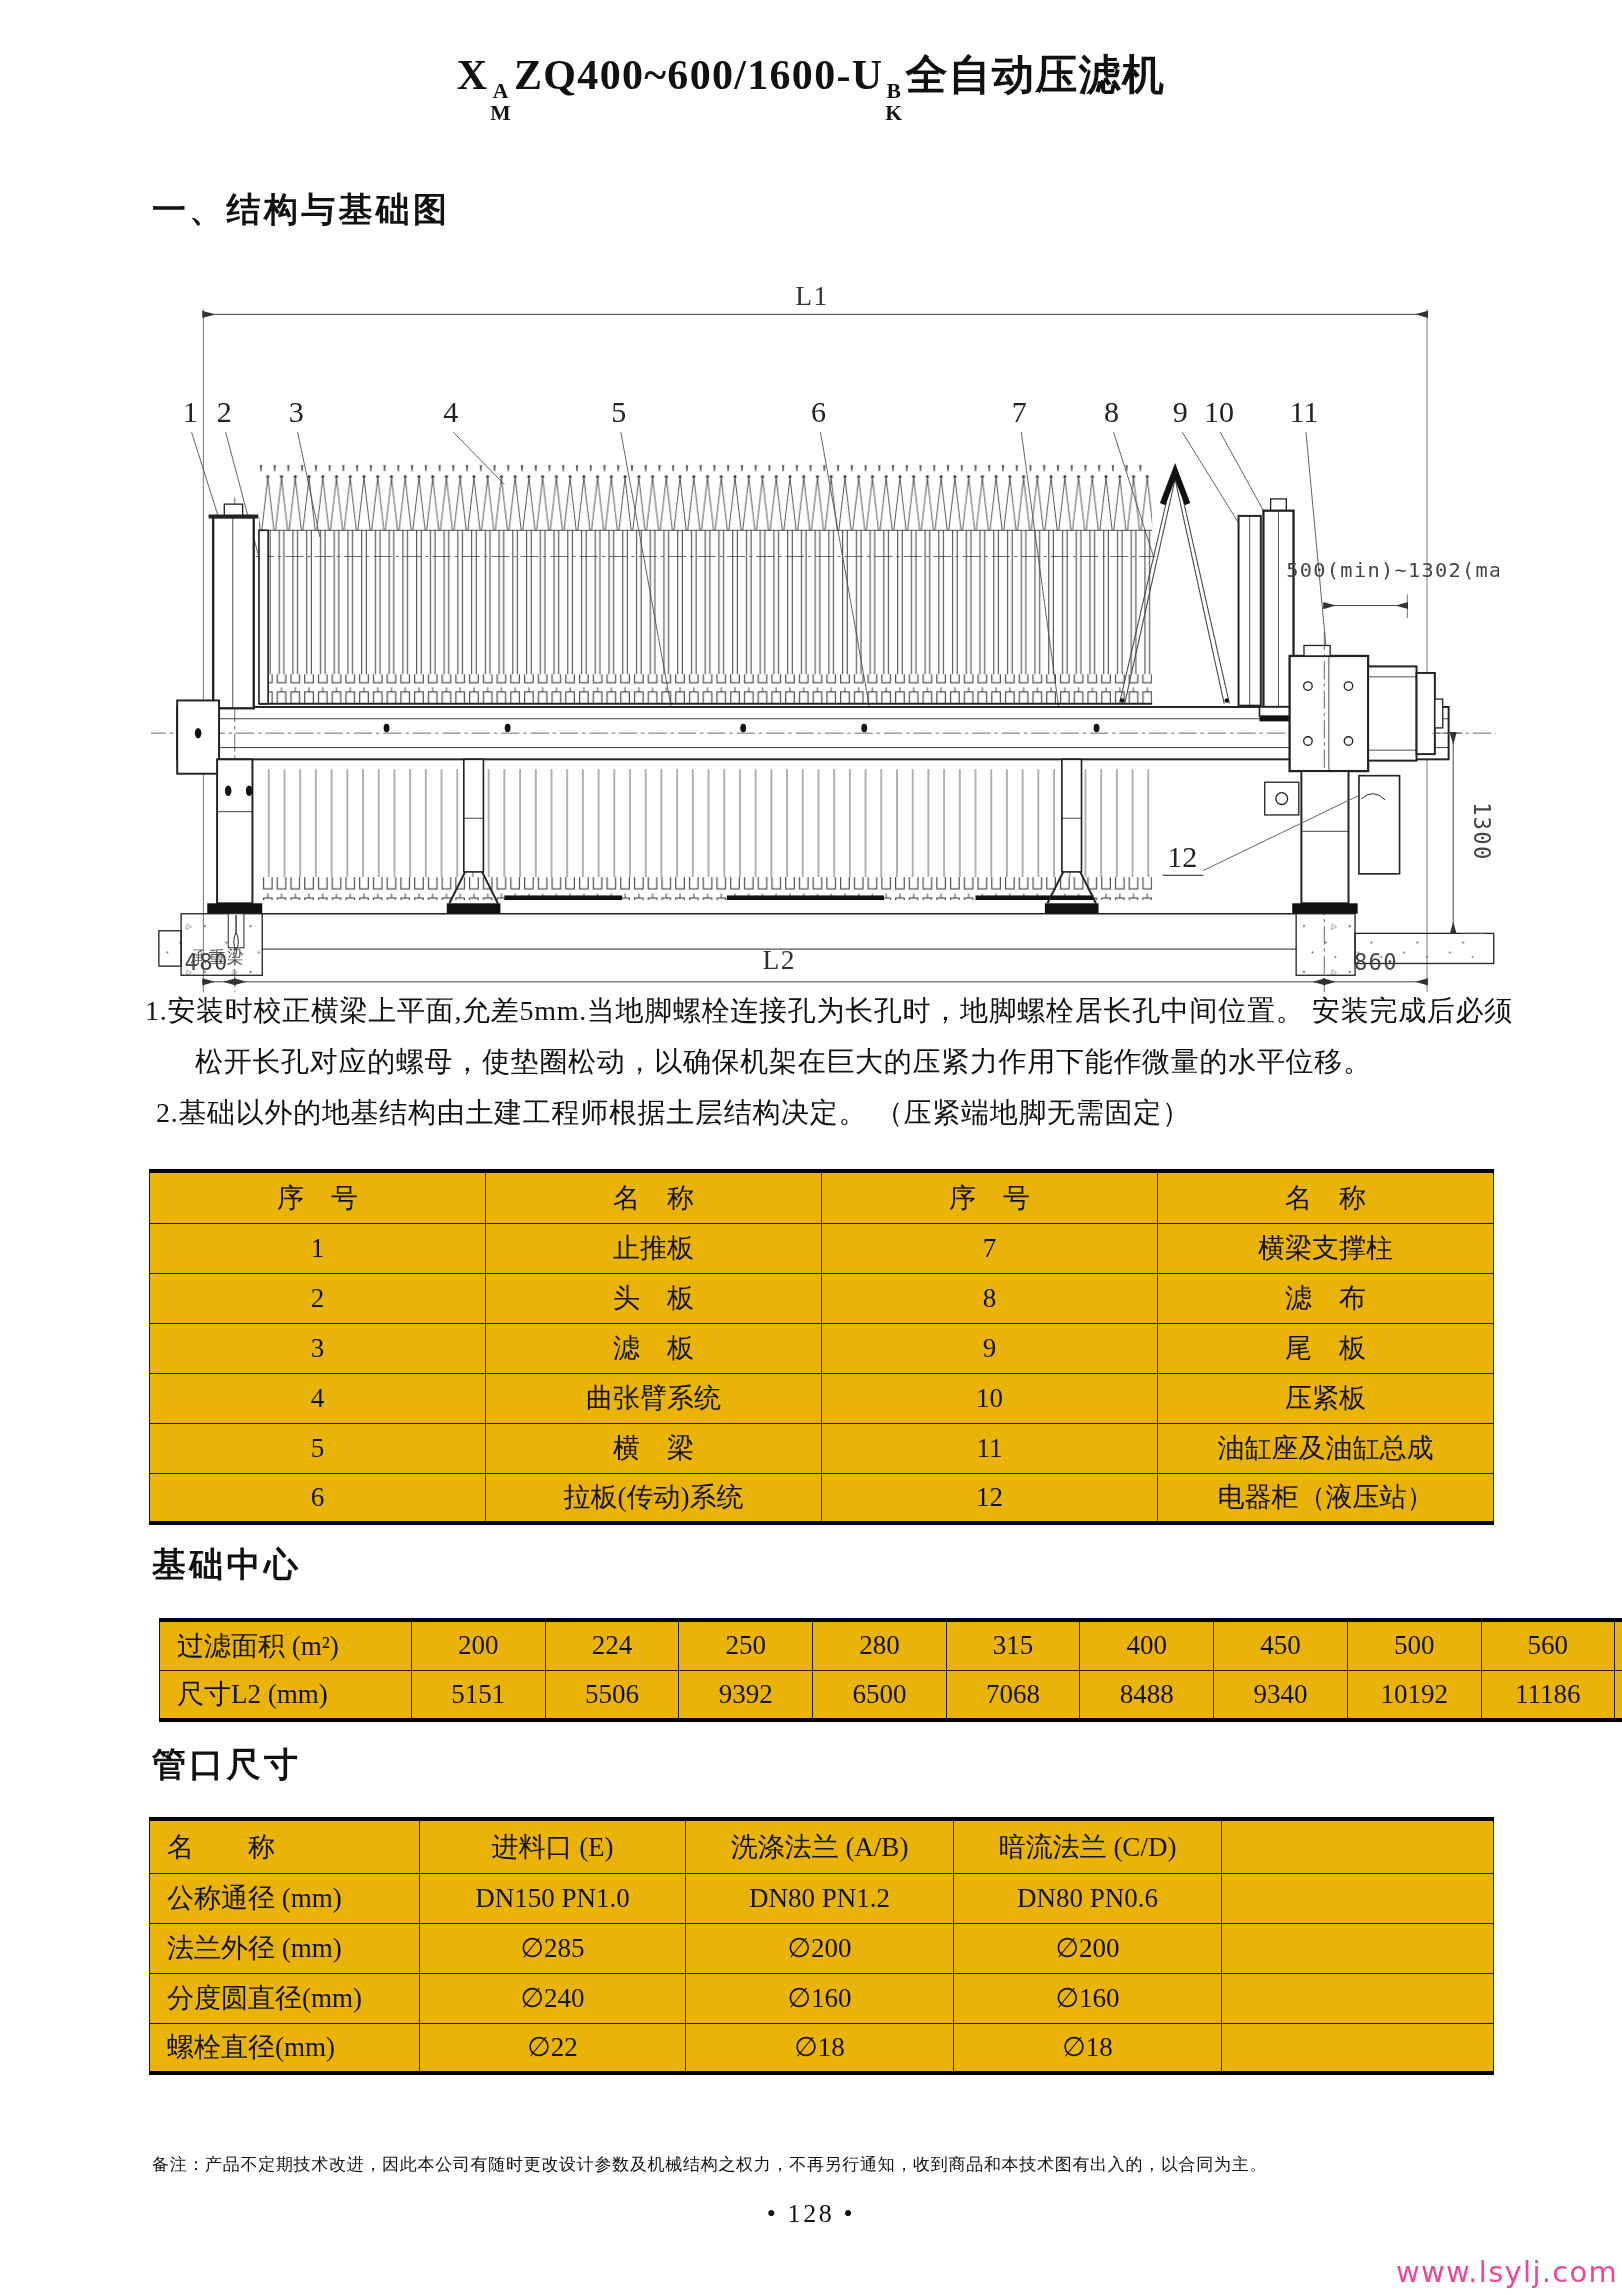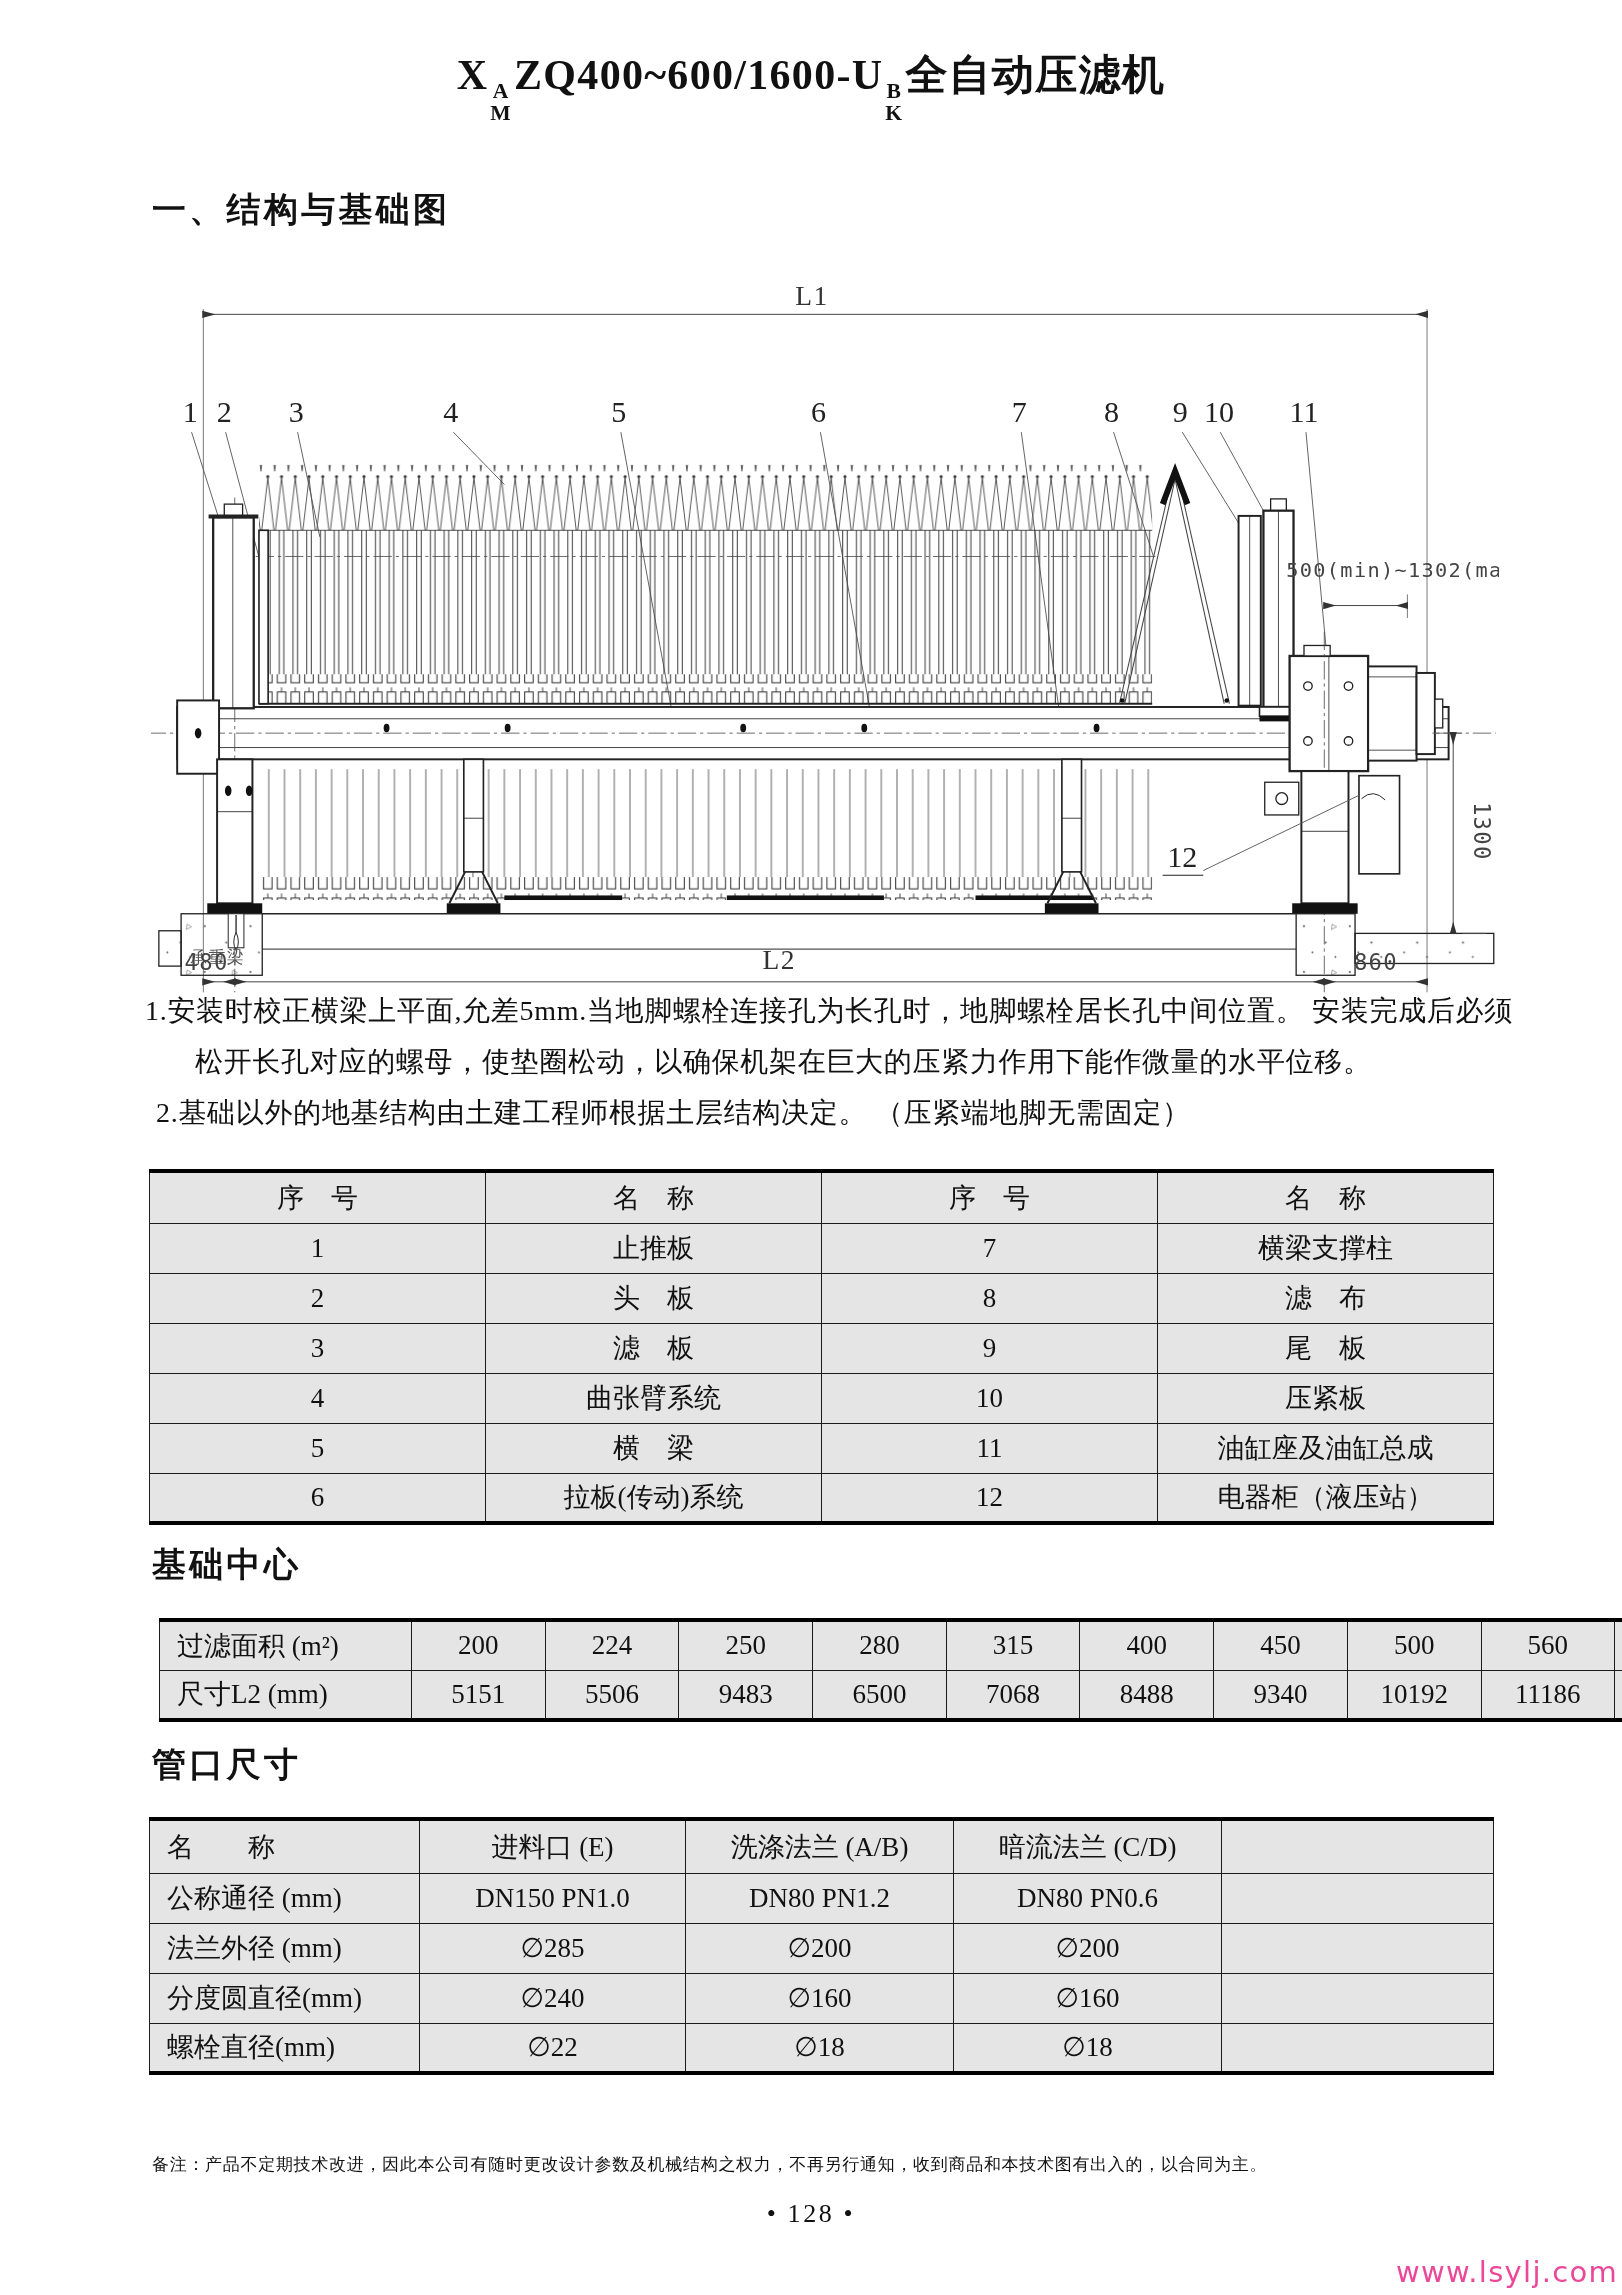--- a/index.html
+++ b/index.html
@@ -4,21 +4,21 @@
 <style>
   html,body{margin:0;padding:0;background:#888;}
   .page{position:relative;width:1622px;height:2295px;background:#ffffff;
         font-family:"Liberation Serif","DejaVu Serif",serif;color:#111;overflow:hidden;margin:0 auto;}
   .title{position:absolute;top:47px;left:0;width:100%;text-align:center;
          font-size:42px;font-weight:700;letter-spacing:1.3px;white-space:nowrap;}
   .stack{display:inline-flex;flex-direction:column;align-items:center;
          font-size:21.6px;font-weight:700;line-height:1.02;vertical-align:-9.2px;margin:0 2px;}
   .h-sec{position:absolute;font-size:34px;font-weight:700;letter-spacing:3.3px;white-space:nowrap;}
   .note{position:absolute;font-size:28px;letter-spacing:0.7px;white-space:nowrap;}
-  .tbl{position:absolute;border-collapse:collapse;table-layout:fixed;background:#e5e5e5;}
+  .tbl{position:absolute;border-collapse:collapse;table-layout:fixed;background:#eab308;}
   .tbl td{border:1.6px solid #1c1c1c;text-align:center;font-size:27px;padding:0;
           overflow:hidden;white-space:nowrap;}
   .tbl{border-top:4.6px solid #000;border-bottom:4.6px solid #000;}
   .tbl td.lbl{text-align:left;padding-left:17px;}
   .remark{position:absolute;font-size:17px;letter-spacing:0.7px;white-space:nowrap;}
   .pgnum{position:absolute;top:2199px;left:0;width:100%;text-align:center;font-size:26px;letter-spacing:2.6px;}
   .wm{position:absolute;right:3.9px;top:2255px;font-size:29px;color:#ec4899;
       font-family:"DejaVu Sans","Liberation Sans",sans-serif;letter-spacing:1.3px;}
   svg text{font-family:"DejaVu Sans Mono","Liberation Mono",monospace;fill:#333;}
   svg text.partnum{font-family:"Liberation Serif","DejaVu Serif",serif;font-size:46px;fill:#222;}
@@ -340,21 +340,21 @@
       <td>400</td>
       <td>450</td>
       <td>500</td>
       <td>560</td>
       <td>600</td>
     </tr>
     <tr style="height:50px">
       <td class="lbl">尺寸L2 (mm)</td>
       <td>5151</td>
       <td>5506</td>
-      <td>9483</td>
+      <td>9392</td>
       <td>6500</td>
       <td>7068</td>
       <td>8488</td>
       <td>9340</td>
       <td>10192</td>
       <td>11186</td>
       <td>11896</td>
     </tr>
   </tbody>
     </table>

